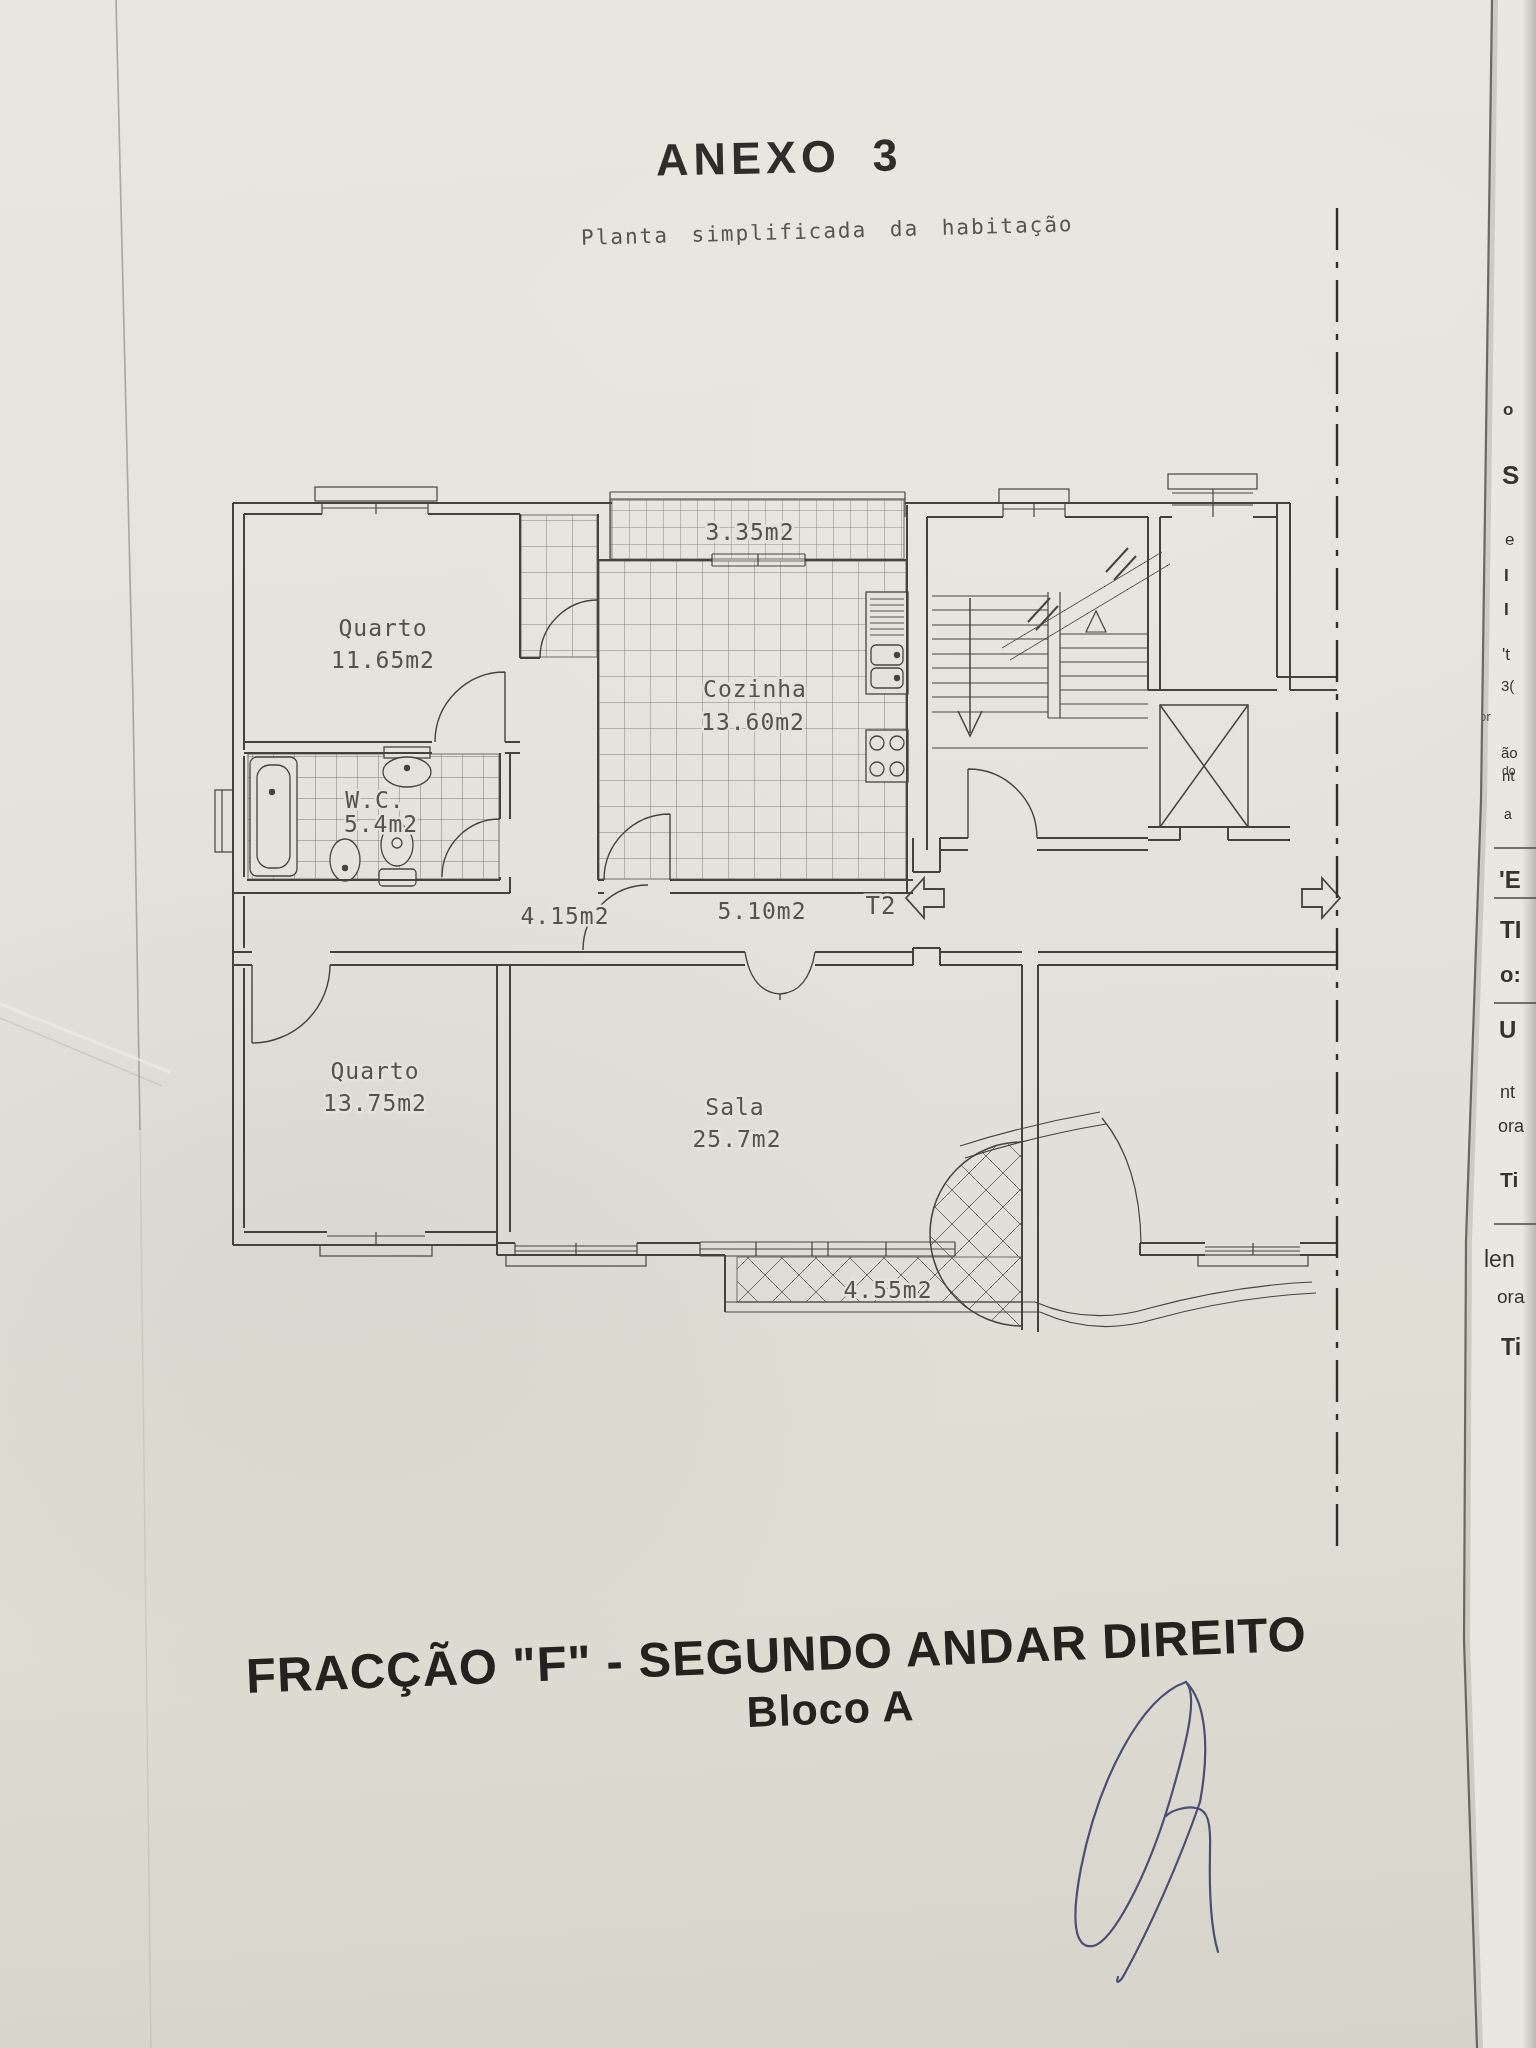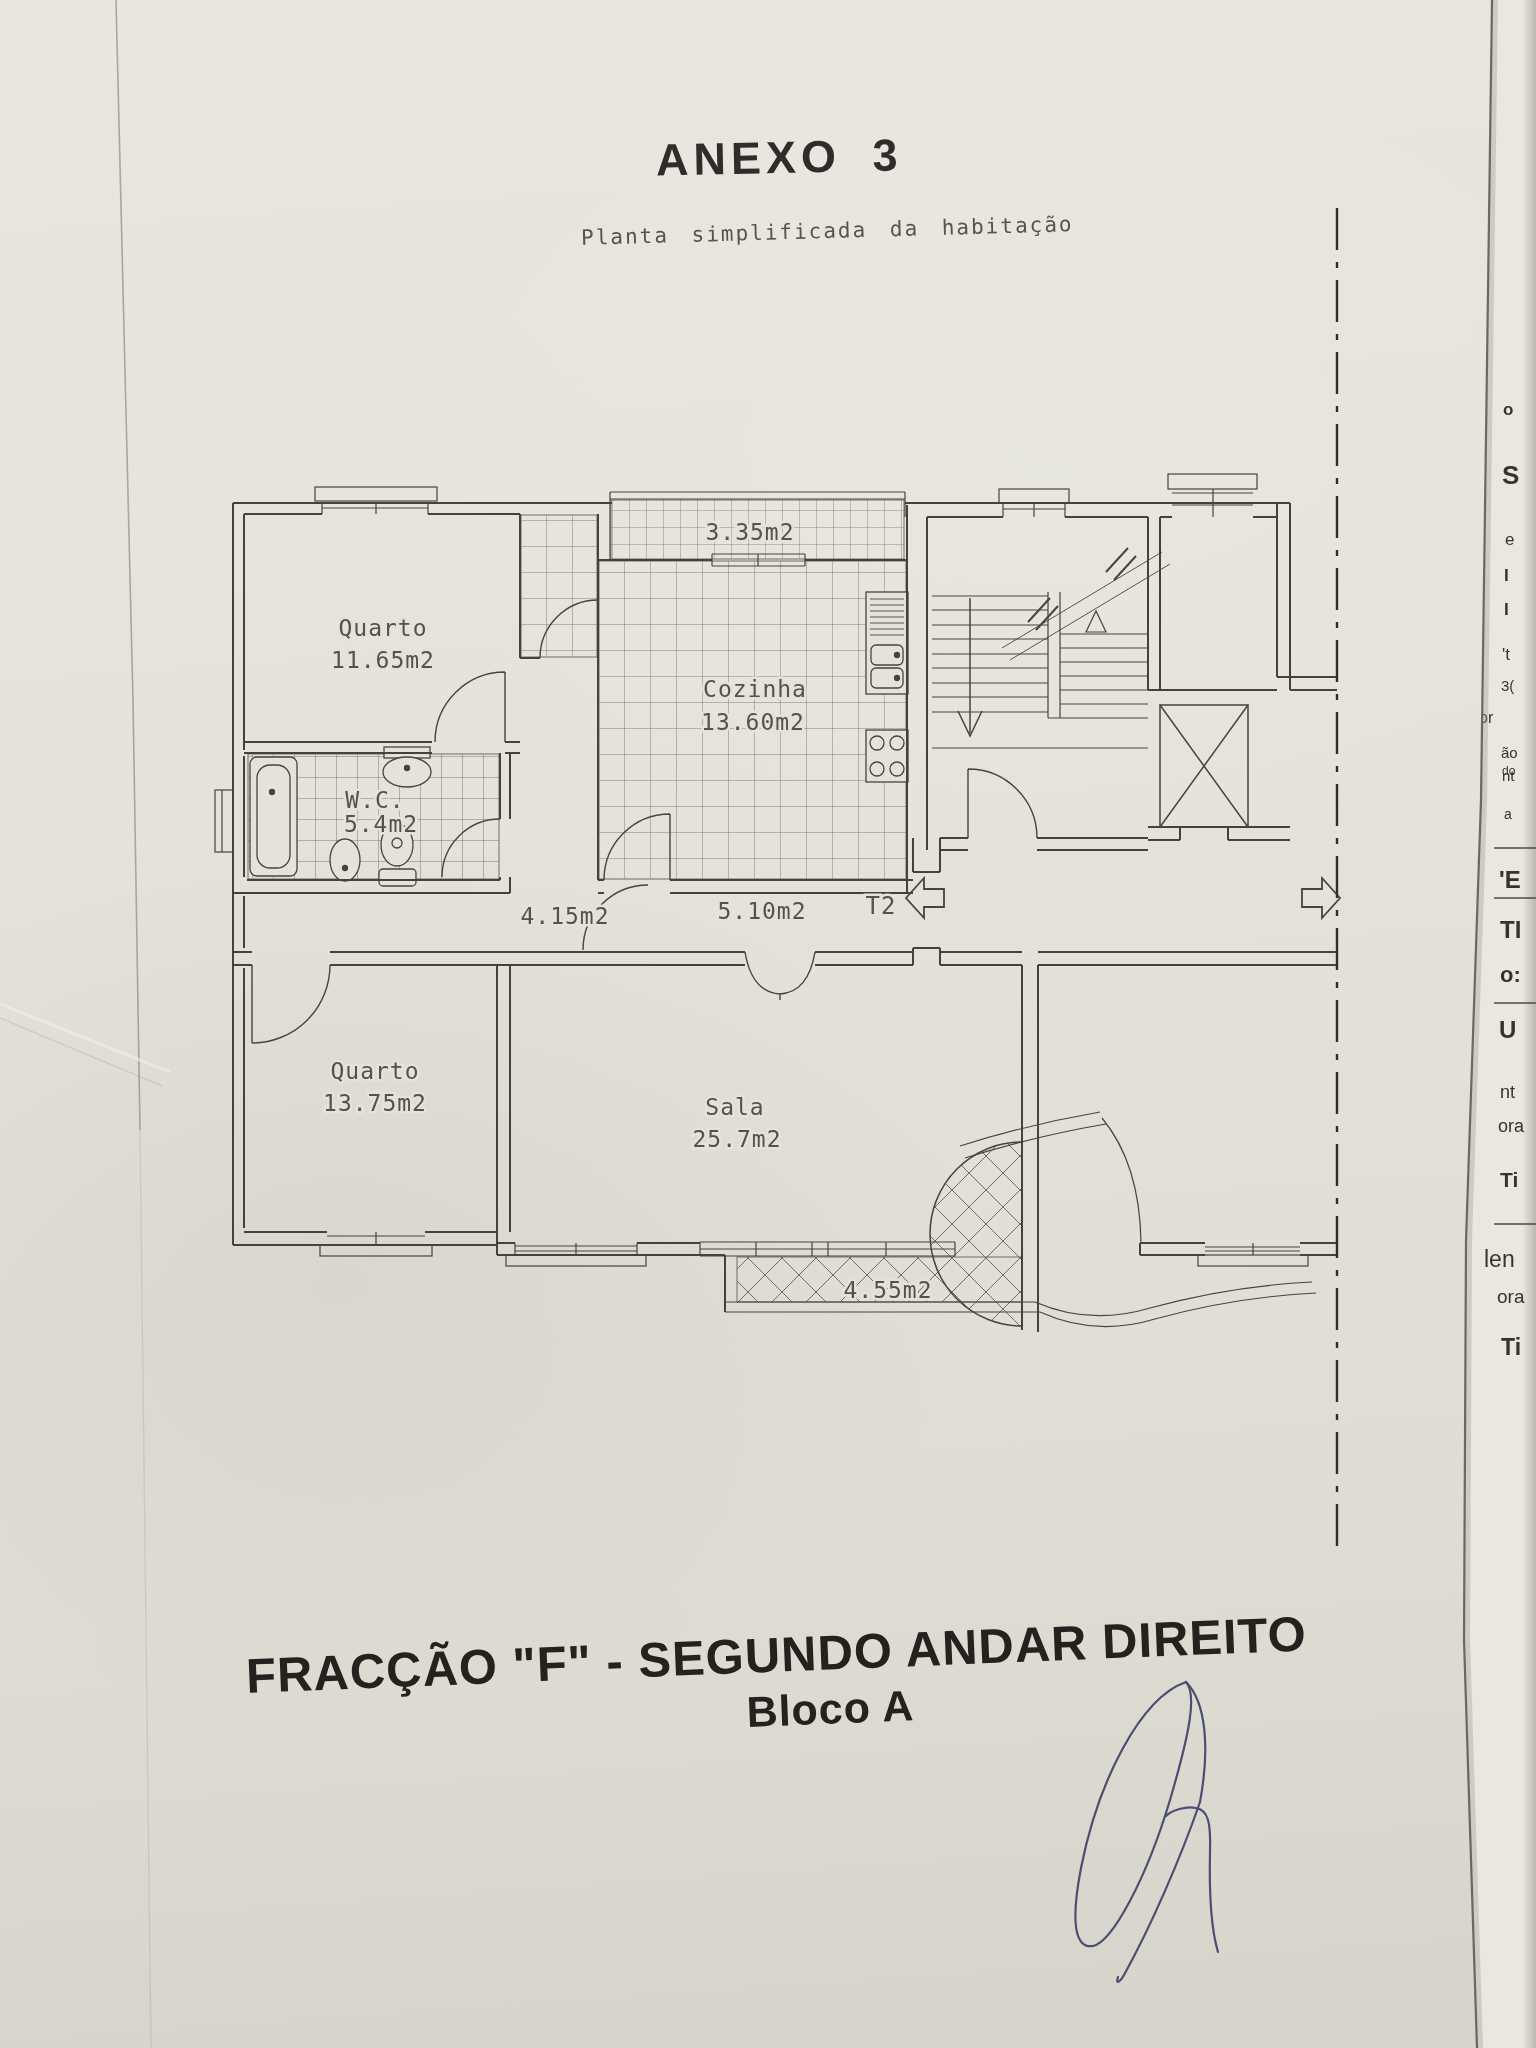--- a/index.html
+++ b/index.html
@@ -40,21 +40,21 @@
 <div class="scene">
 
   <div class="underlay">
     <span class="frag" style="top:400px;left:1503px;font-weight:700">o</span>
     <span class="frag" style="top:460px;left:1502px;font-weight:700;font-size:26px">S</span>
     <span class="frag" style="top:530px;left:1505px">e</span>
     <span class="frag" style="top:566px;left:1504px;font-weight:700">I</span>
     <span class="frag" style="top:600px;left:1504px;font-weight:700">I</span>
     <span class="frag" style="top:645px;left:1502px">'t</span>
     <span class="frag" style="top:677px;left:1501px;font-size:15px">3(</span>
-    <span class="frag" style="top:709px;left:1479px;font-size:16px">or</span>
+    <span class="frag" style="top:709px;left:1479px;font-size:13px">or</span>
     <span class="frag" style="top:744px;left:1501px;font-size:15px">ão</span>
     <span class="frag" style="top:748px;left:1450px;font-size:15px">nf</span>
     <span class="frag" style="top:767px;left:1502px;font-size:15px">nt</span>
     <span class="frag" style="top:764px;left:1502px;font-size:12px">do</span>
     <span class="frag" style="top:806px;left:1504px;font-size:14px">a</span>
     <span class="frag" style="top:866px;left:1499px;font-weight:700;font-size:24px">'E</span>
     <span class="frag" style="top:916px;left:1500px;font-weight:700;font-size:24px">TI</span>
     <span class="frag" style="top:962px;left:1500px;font-weight:700;font-size:22px">o:</span>
     <span class="frag" style="top:1016px;left:1499px;font-weight:700;font-size:24px">U</span>
     <span class="frag" style="top:1082px;left:1500px;font-size:18px">nt</span>

